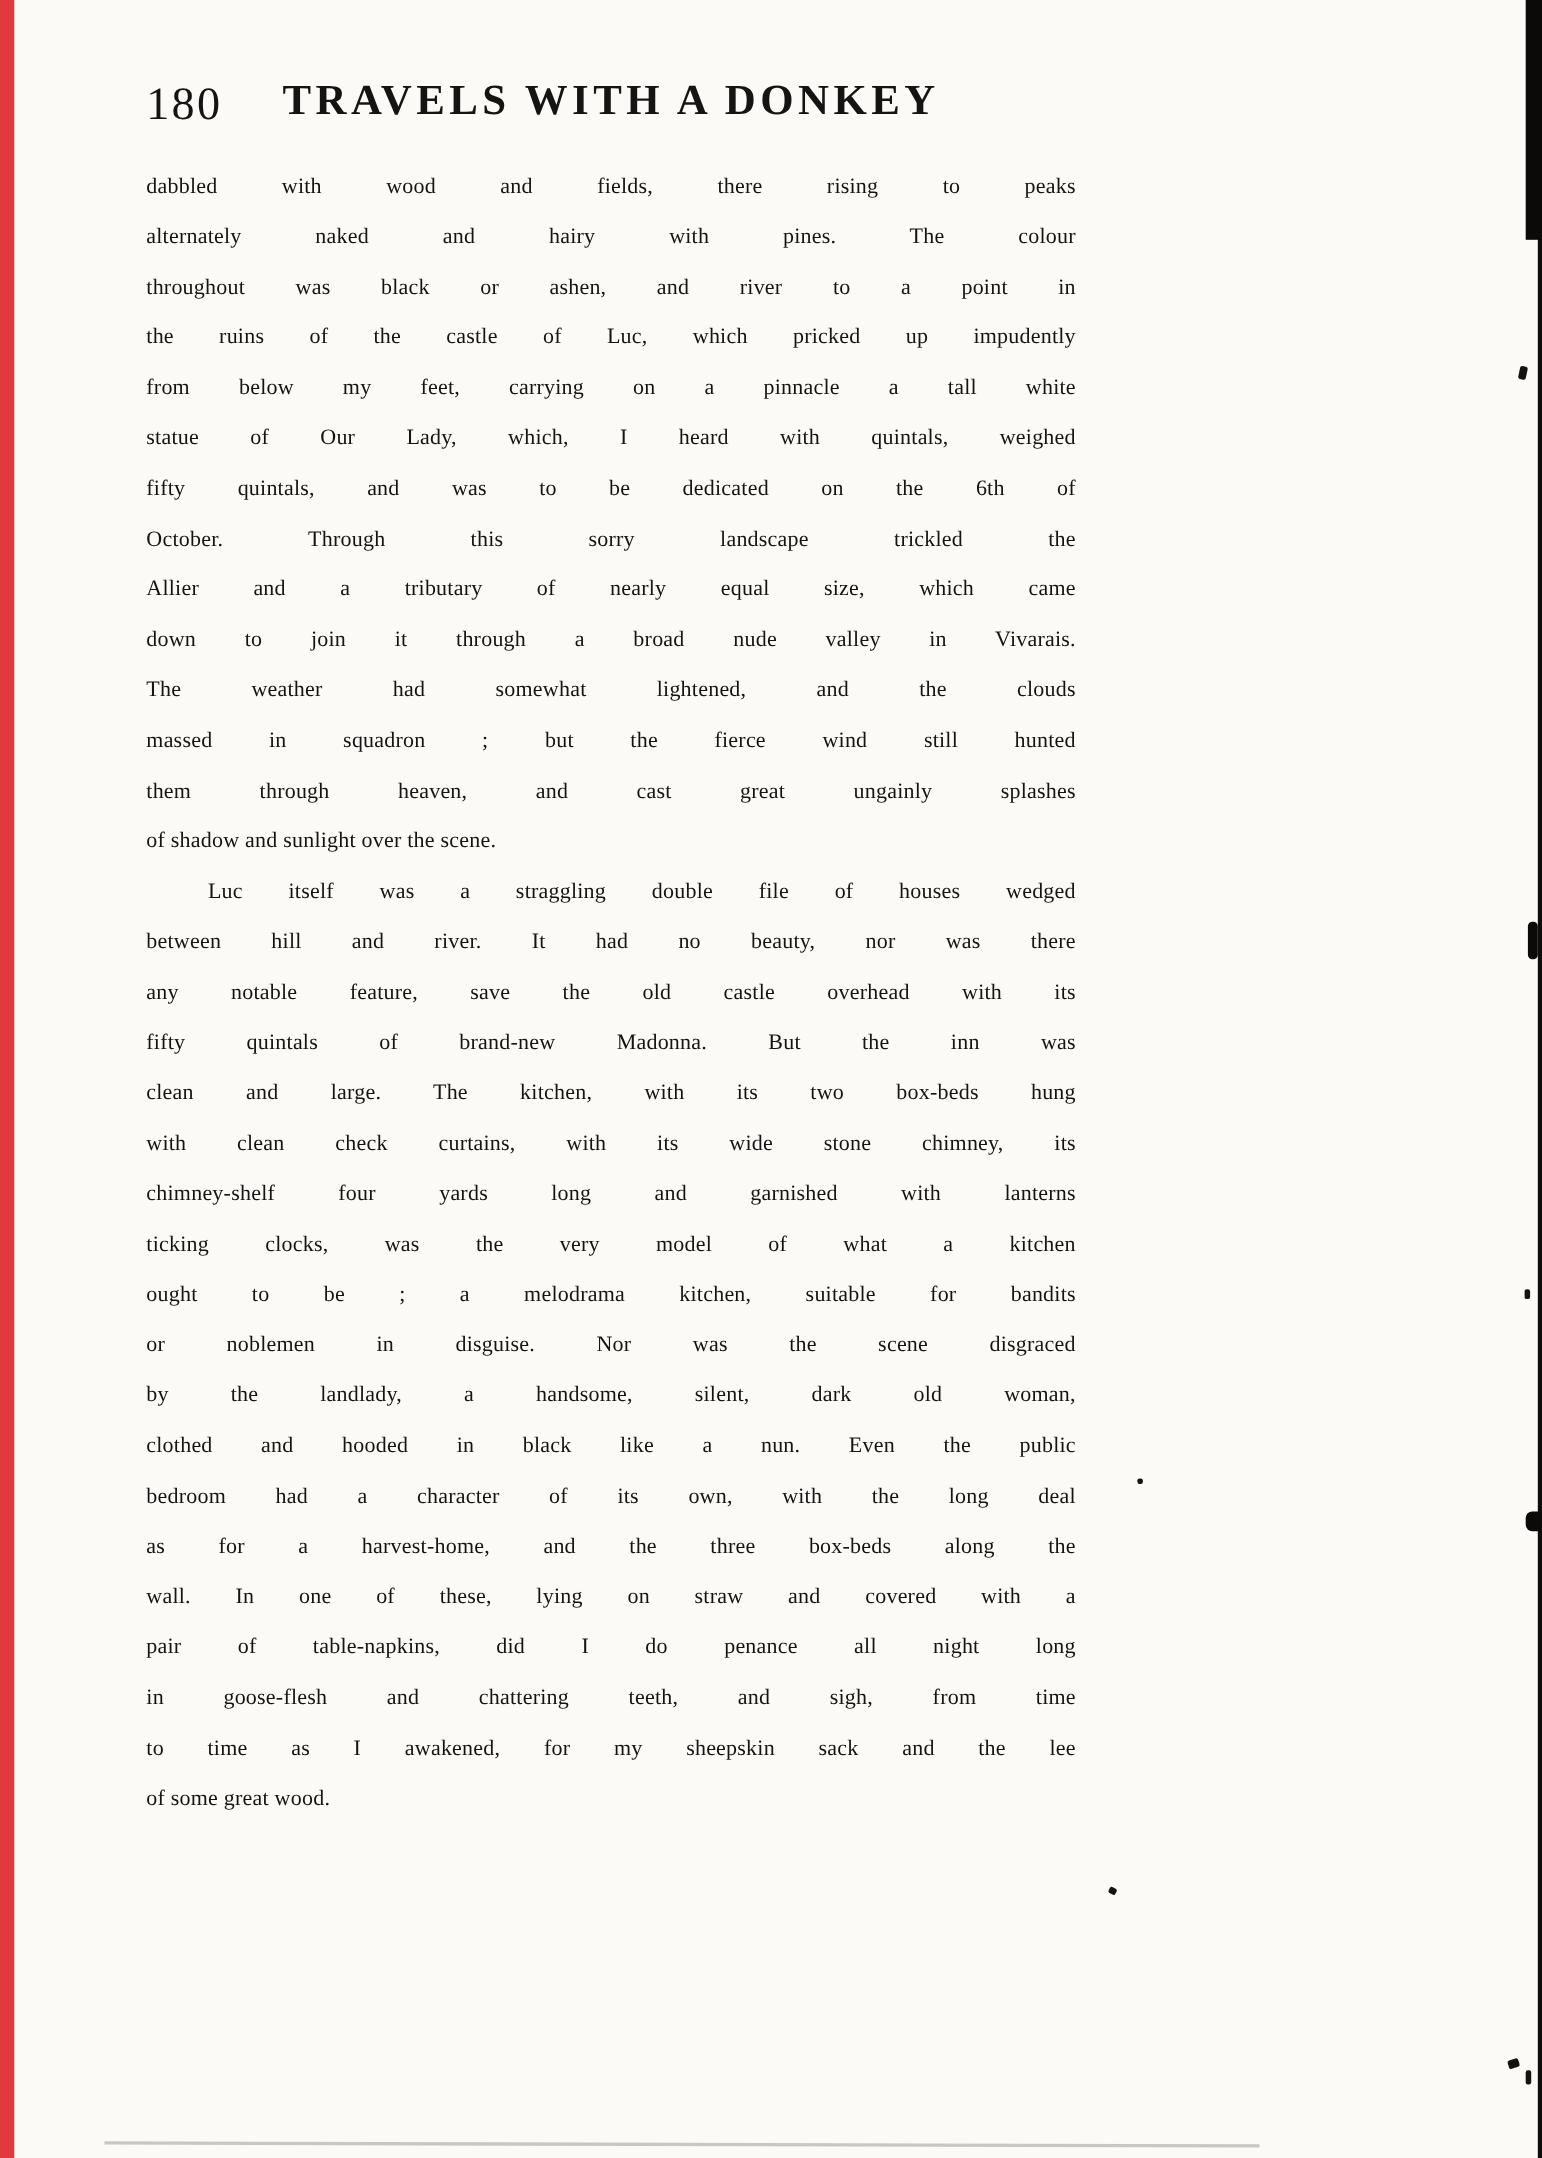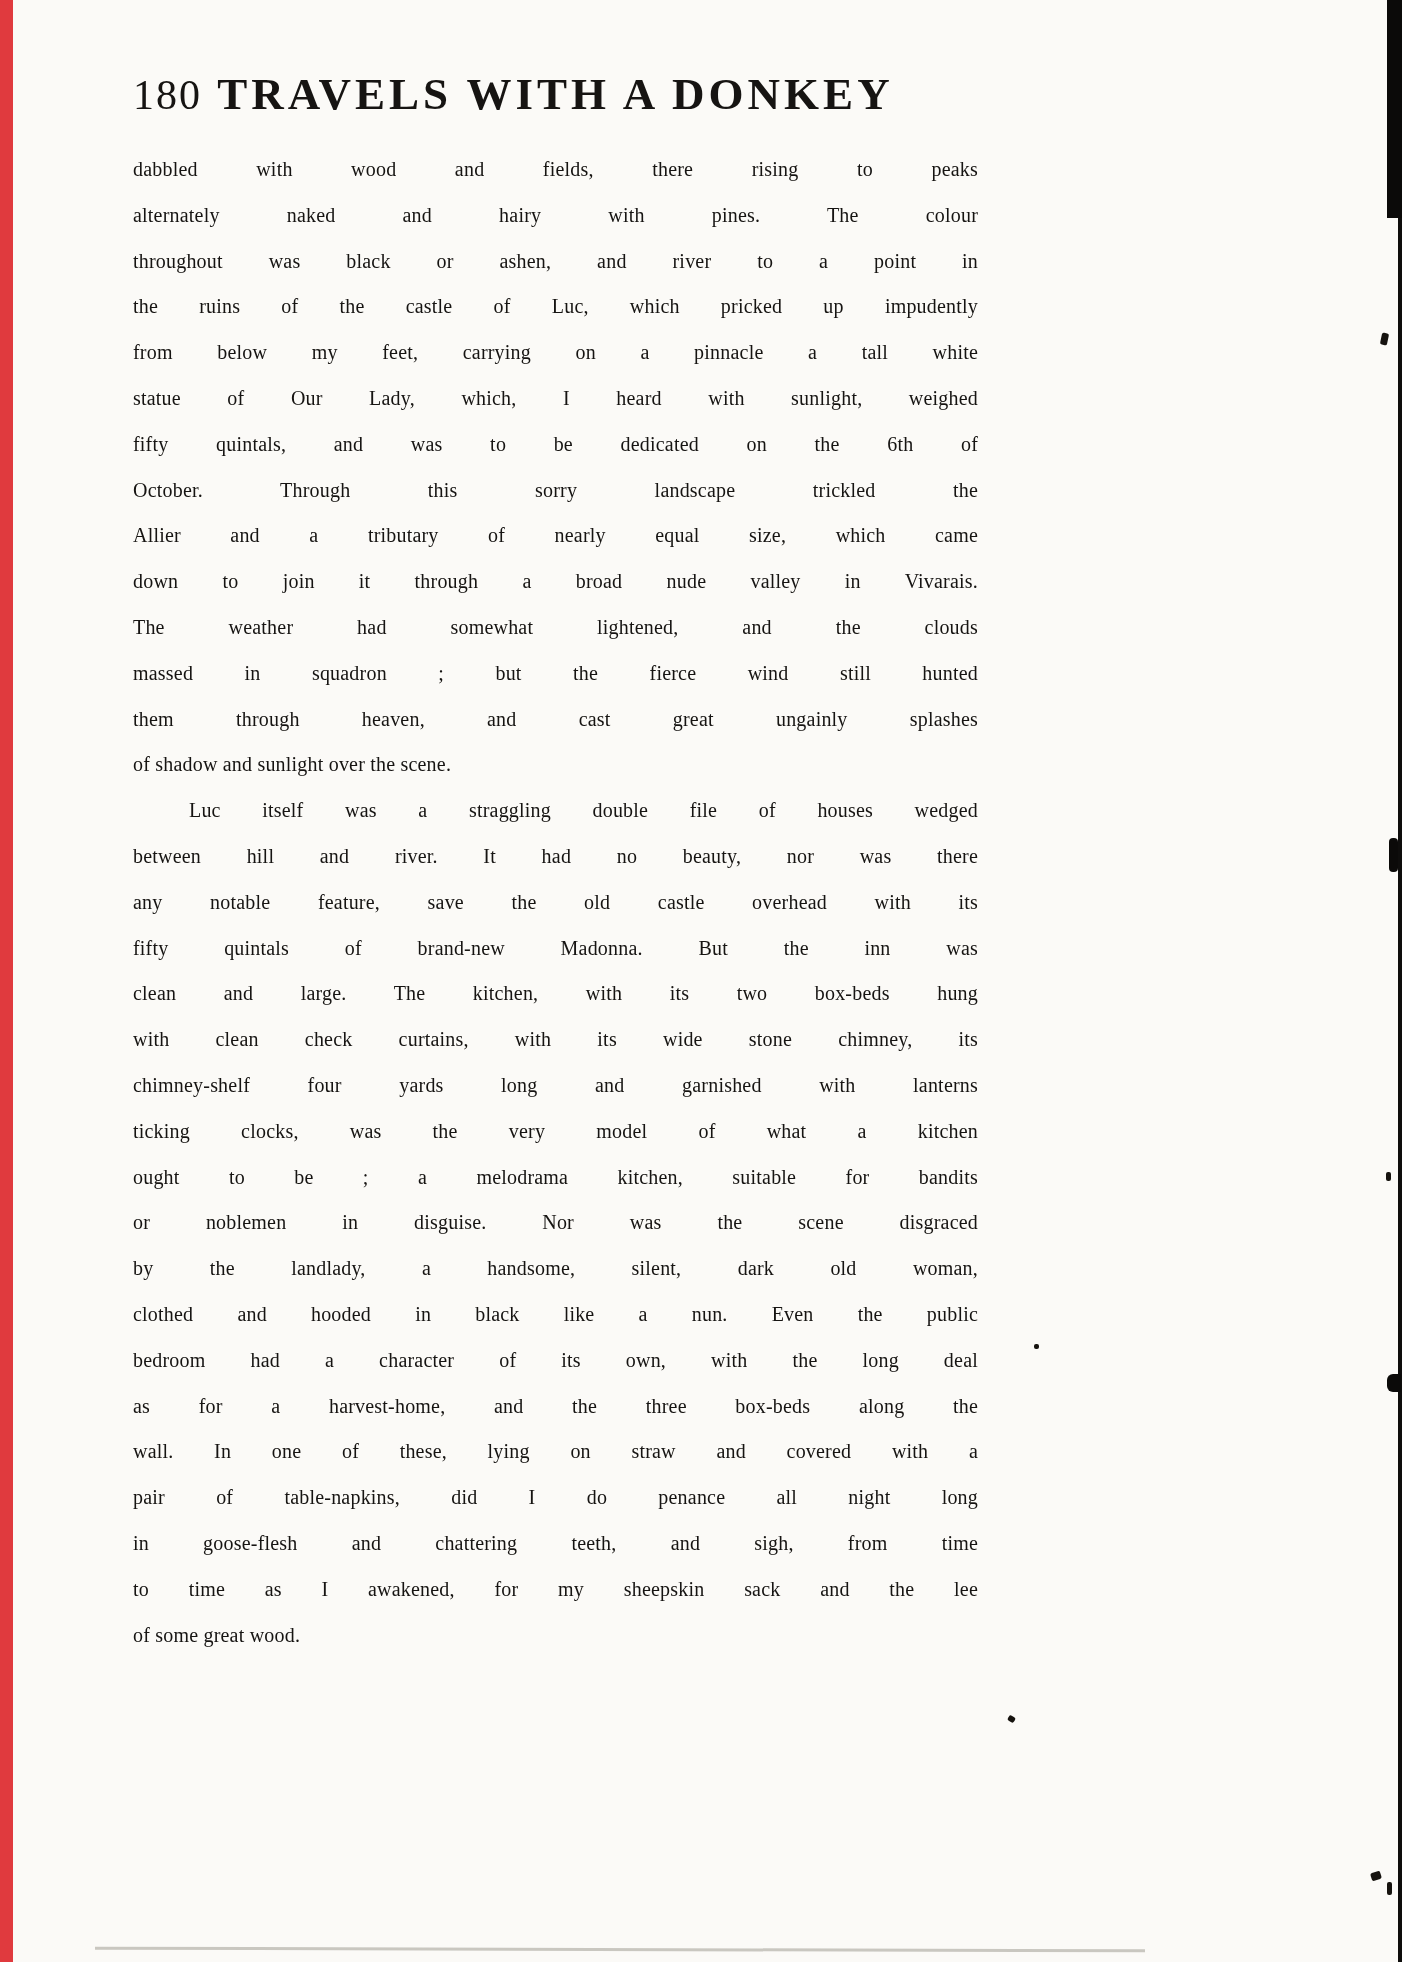--- a/index.html
+++ b/index.html
@@ -24,21 +24,21 @@
   .speck.s6{left:1008px;top:1716px;width:7px;height:6px;transform:rotate(30deg);}
   
   .bottom-edge{position:absolute;left:95px;top:1948px;width:1050px;height:3px;background:#c9c7c0;transform:rotate(0.15deg);}
 
   .page-num{
     position:absolute;left:133px;top:74px;
     font-size:42px;font-weight:400;letter-spacing:2px;line-height:1;
   }
   .running-head{
     position:absolute;left:133px;top:72px;width:845px;
-    text-align:center;font-size:45px;font-weight:700;letter-spacing:4px;line-height:1;
+    text-align:center;font-size:39px;font-weight:700;letter-spacing:4px;line-height:1;
     white-space:nowrap;
   }
   .text-block{position:absolute;left:133px;top:147px;width:845px;}
   .line{
     font-size:20px;font-weight:400;line-height:45.8px;height:45.8px;
     text-align:justify;text-align-last:justify;
     letter-spacing:0.2px;white-space:normal;overflow:visible;
   }
   .line.last{text-align-last:left;}
   .line.indent{padding-left:56px;}
@@ -62,21 +62,21 @@
 <div class="page-num">180</div>
 <div class="running-head">TRAVELS WITH A DONKEY</div>
 
 <div class="text-block">
 
   <div class="line">dabbled with wood and fields, there rising to peaks</div>
   <div class="line">alternately naked and hairy with pines. The colour</div>
   <div class="line">throughout was black or ashen, and river to a point in</div>
   <div class="line">the ruins of the castle of Luc, which pricked up impudently</div>
   <div class="line">from below my feet, carrying on a pinnacle a tall white</div>
-  <div class="line">statue of Our Lady, which, I heard with sunlight, weighed</div>
+  <div class="line">statue of Our Lady, which, I heard with quintals, weighed</div>
   <div class="line">fifty quintals, and was to be dedicated on the 6th of</div>
   <div class="line">October. Through this sorry landscape trickled the</div>
   <div class="line">Allier and a tributary of nearly equal size, which came</div>
   <div class="line">down to join it through a broad nude valley in Vivarais.</div>
   <div class="line">The weather had somewhat lightened, and the clouds</div>
   <div class="line">massed in squadron ; but the fierce wind still hunted</div>
   <div class="line">them through heaven, and cast great ungainly splashes</div>
   <div class="line last">of shadow and sunlight over the scene.</div>
 
   <div class="line indent">Luc itself was a straggling double file of houses wedged</div>

